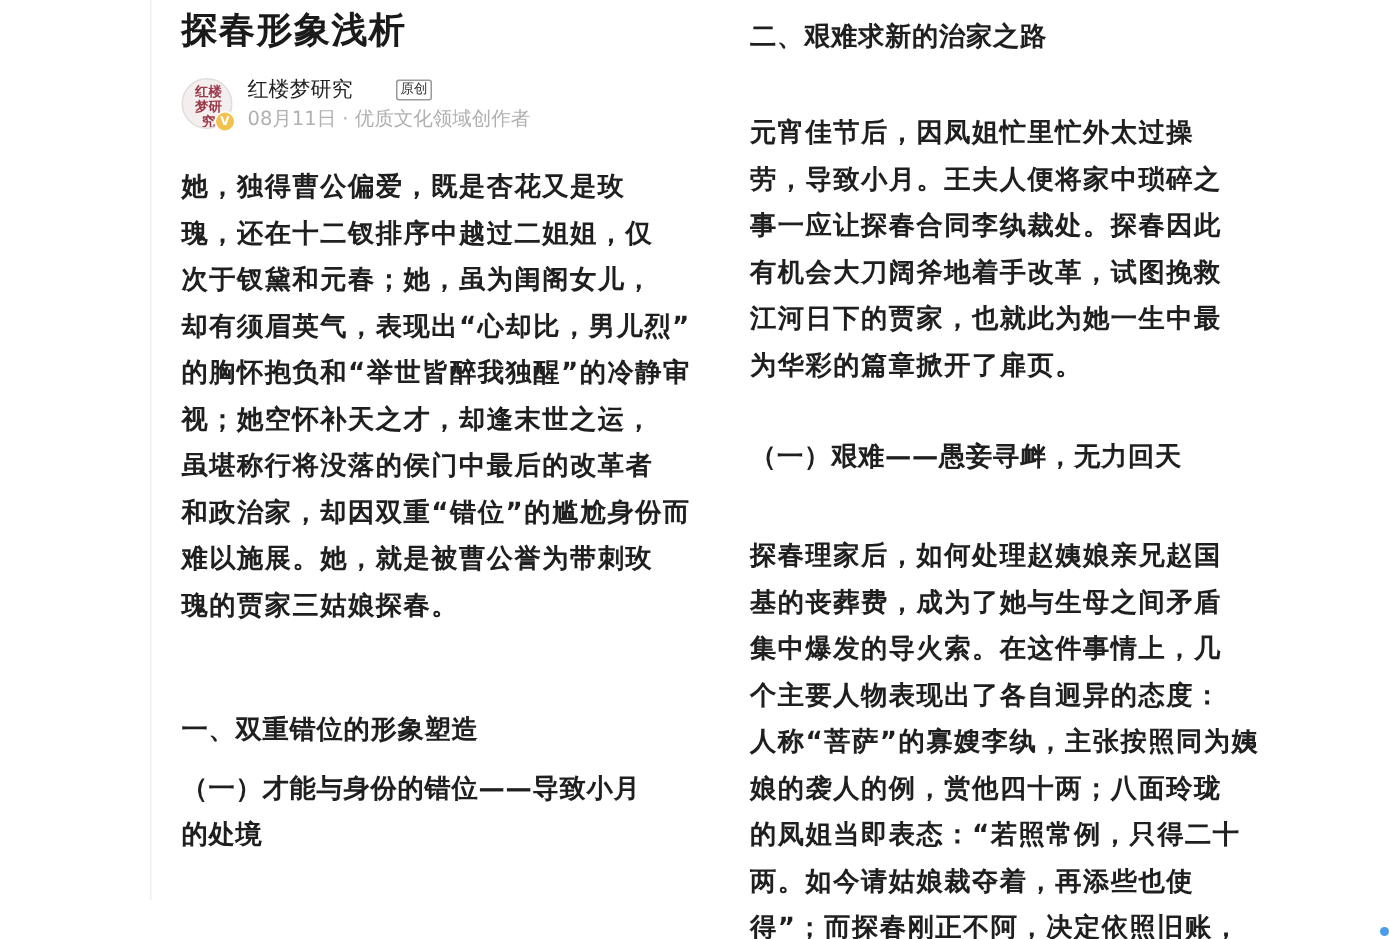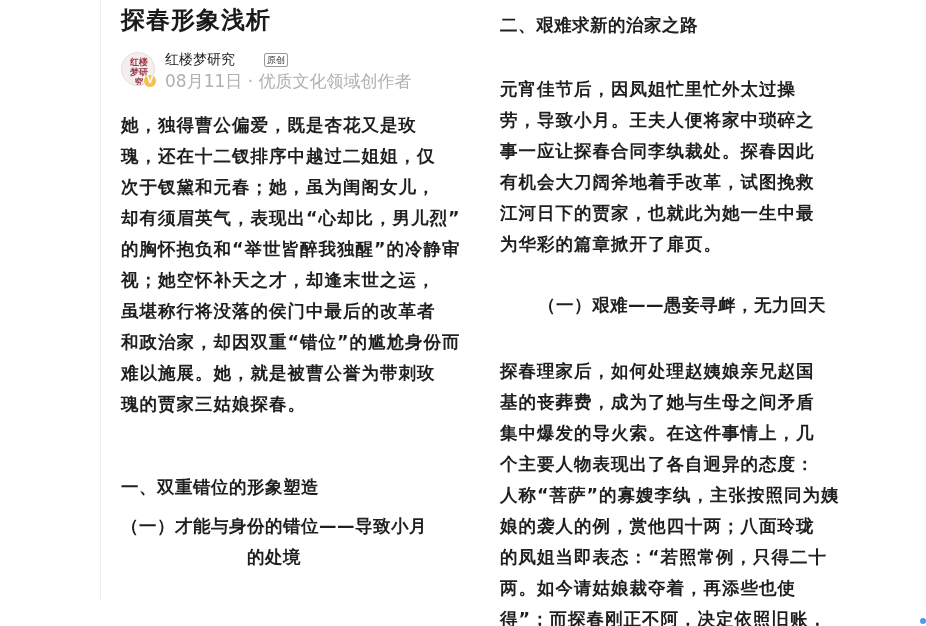--- a/index.html
+++ b/index.html
@@ -10,23 +10,23 @@
     .panel { position: absolute; top: 0; background: #fff; }
     .panel-left { left: 100px; width: 374px; height: 600px; border-left: 1px solid #eeeeee; border-right: 1px solid #e6e6e6; padding-left: 40px; }
     .panel-right { left: 475px; width: 352px; height: 626px; }
     .title { position: absolute; left: 20px; top: 4px; font-size: 24px; font-weight: bold; color: #1a1a1a; letter-spacing: 1px; }
     .author { position: absolute; left: 20px; top: 50px; height: 36px; width: 340px; }
     .avatar { position: absolute; left: 0; top: 2px; width: 32px; height: 32px; border-radius: 50%; background: #f4eeee; border: 1px solid #e4dcdc; overflow: hidden; }
     .avatar-glyph { position: absolute; left: 5px; top: 4px; font-size: 9px; line-height: 10px; color: #9b3a4a; font-weight: bold; width: 24px; text-align: center; word-break: break-all; }
     .verified { position: absolute; left: 22px; top: 24px; width: 12px; height: 12px; border-radius: 50%; background: #f2c14e; color: #fff; font-size: 8px; line-height: 12px; text-align: center; font-weight: bold; border: 1px solid #fff; }
     .author-name { position: absolute; left: 44px; top: 1px; font-size: 14px; color: #222; }
     .badge { position: absolute; left: 143px; top: 3px; font-size: 9px; color: #333; border: 1px solid #999; padding: 0 2px; line-height: 12px; border-radius: 2px; font-weight: normal; }
-    .meta { position: absolute; left: 44px; top: 20px; font-size: 17px; color: #b0b0b0; white-space: nowrap; text-align: right; }
+    .meta { position: absolute; left: 44px; top: 20px; font-size: 13px; color: #b0b0b0; white-space: nowrap; text-align: right; }
     .para { position: absolute; font-size: 17.5px; line-height: 31px; color: #1f1f1f; letter-spacing: 1px; font-weight: bold; }
-    .heading { position: absolute; font-size: 17.5px; line-height: 31px; font-weight: bold; color: #1f1f1f; letter-spacing: 0.5px; text-align: center; }
+    .heading { position: absolute; font-size: 17.5px; line-height: 31px; font-weight: bold; color: #1f1f1f; letter-spacing: 0.5px; }
     .line { display: block; white-space: nowrap; }
     .blue-dot { position: absolute; left: 920px; top: 618px; width: 6px; height: 6px; border-radius: 50%; background: #4a9de8; }
   </style>
 </head>
 <body>
 
 <div class="panel panel-left">
   <div class="title">探春形象浅析</div>
 
   <div class="author">
@@ -65,21 +65,21 @@
 
   <div class="para" style="left:25px; top:74px;">
     <span class="line">元宵佳节后，因凤姐忙里忙外太过操</span>
     <span class="line">劳，导致小月。王夫人便将家中琐碎之</span>
     <span class="line">事一应让探春合同李纨裁处。探春因此</span>
     <span class="line">有机会大刀阔斧地着手改革，试图挽救</span>
     <span class="line">江河日下的贾家，也就此为她一生中最</span>
     <span class="line">为华彩的篇章掀开了扉页。</span>
   </div>
 
-  <div class="heading" style="left:25px; top:290px;margin-left:38px;">（一）艰难——愚妾寻衅，无力回天</div>
+  <div class="heading" style="left:25px; top:290px;">（一）艰难——愚妾寻衅，无力回天</div>
 
   <div class="para" style="left:25px; top:356px;">
     <span class="line">探春理家后，如何处理赵姨娘亲兄赵国</span>
     <span class="line">基的丧葬费，成为了她与生母之间矛盾</span>
     <span class="line">集中爆发的导火索。在这件事情上，几</span>
     <span class="line">个主要人物表现出了各自迥异的态度：</span>
     <span class="line">人称“菩萨”的寡嫂李纨，主张按照同为姨</span>
     <span class="line">娘的袭人的例，赏他四十两；八面玲珑</span>
     <span class="line">的凤姐当即表态：“若照常例，只得二十</span>
     <span class="line">两。如今请姑娘裁夺着，再添些也使</span>

